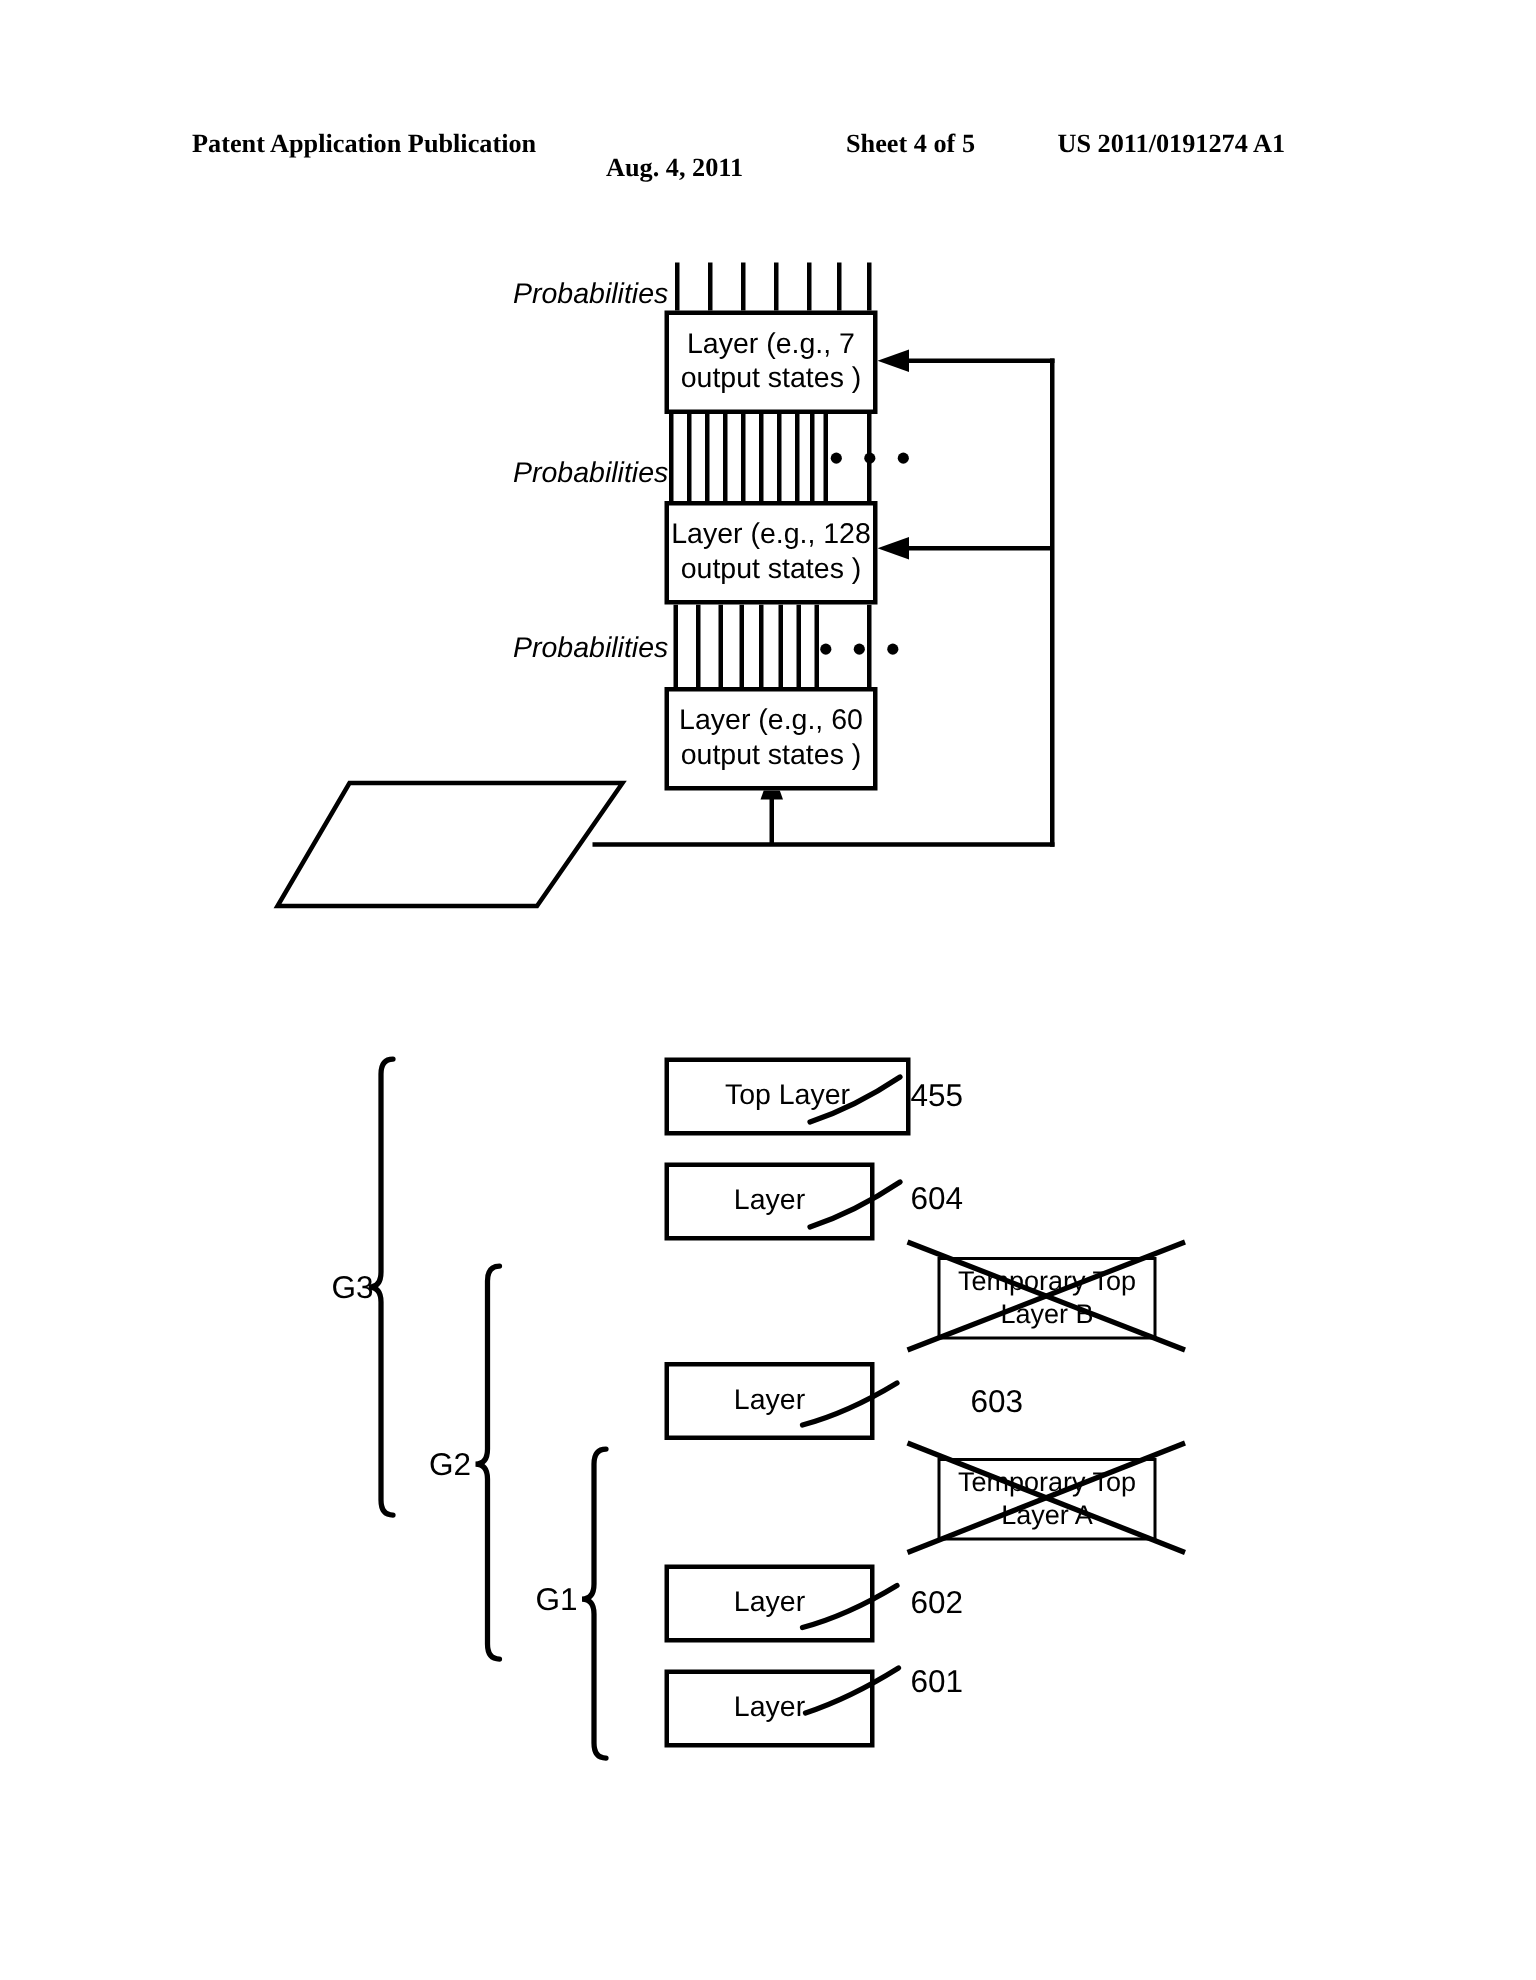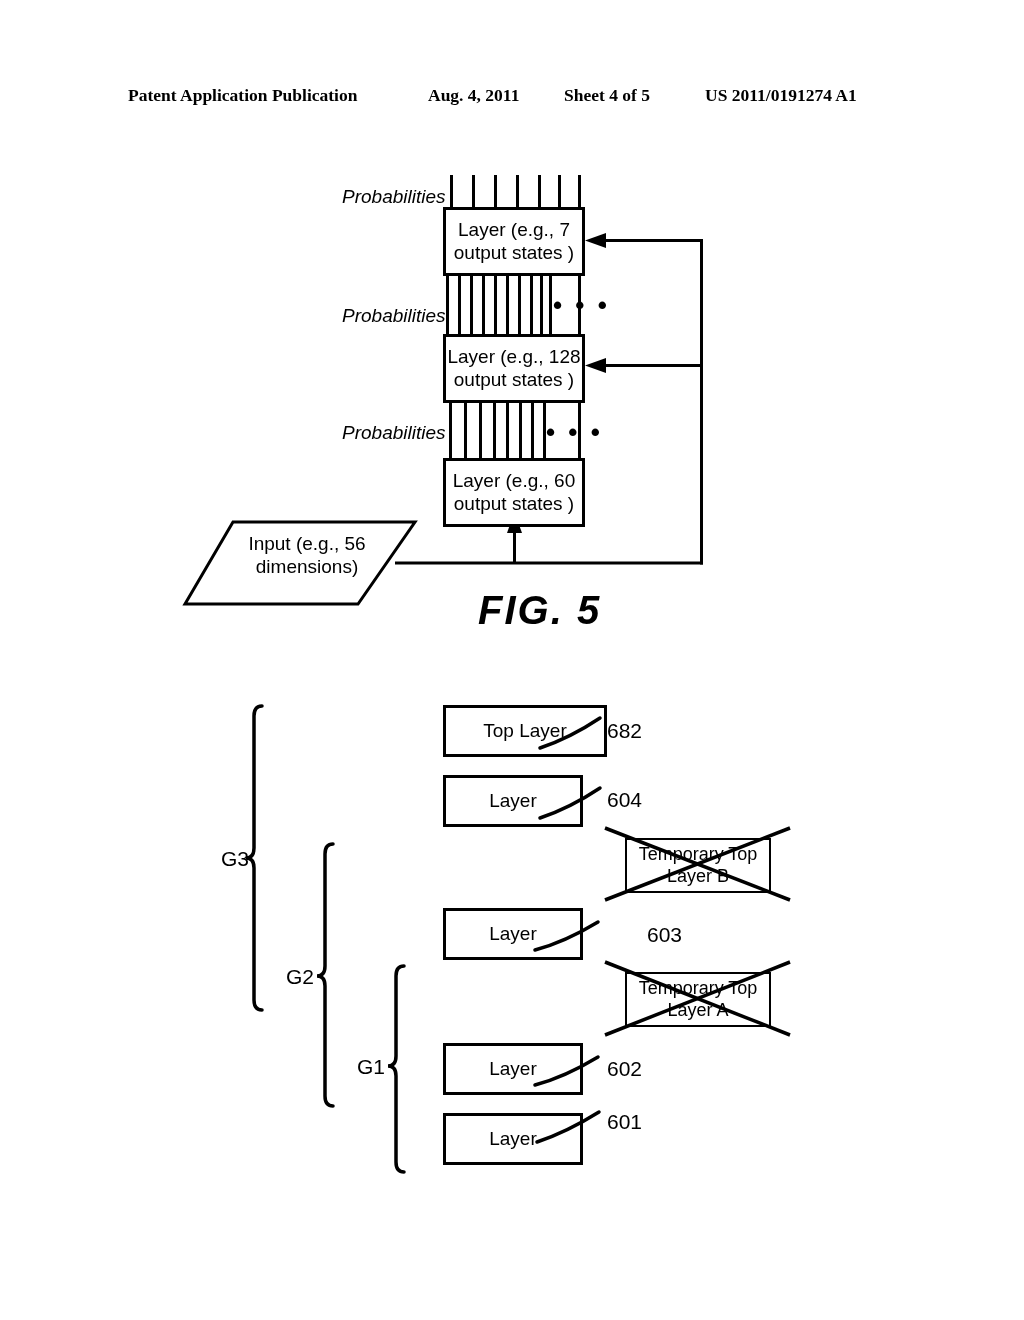--- a/index.html
+++ b/index.html
@@ -23,21 +23,21 @@
     left: 0;
     width: 952px;
     height: 28px;
     font-family: "Liberation Serif", serif;
     font-weight: bold;
     font-size: 17.5px;
     white-space: nowrap;
   }
   #page-header .h-item { position: absolute; top: 0; }
   #hdr-pub   { left: 128px; }
-  #hdr-date  { left: 428px; }
+  #hdr-date  { left: 404px; margin-top: 16px; }
   #hdr-sheet { left: 564px; }
   #hdr-num   { left: 705px; }
 
   
   .fig { position: absolute; }
 
   .box {
     position: absolute;
     box-sizing: border-box;
     border: 3px solid #000;
@@ -195,46 +195,41 @@
   <div class="box" id="f5-layer-60" style="left:443px; top:458px; width:142px; height:69px;">
     <div>
       <div>Layer (e.g., 60</div>
       <div>output states )</div>
     </div>
   </div>
 
   <svg class="overlay" width="1024" height="660">
     <polygon points="233,522 415,522 358,604 185,604" fill="#fff" stroke="#000" stroke-width="3"></polygon>
   </svg>
-  <div style="position:absolute; left:232px; top:533px; width:150px; text-align:center; font-size:19px; line-height:1.2; z-index:6;">
-    <div>Input (e.g., 56</div>
-    <div>dimensions)</div>
-  </div>
-
-  <span class="fig-caption" style="left:478px; top:588px;">FIG. 5</span>
+
 </div>
 
 <div class="fig" id="figure-6" style="left:0; top:0; width:1024px; height:1320px;">
 
   <svg class="overlay" width="1024" height="1320">
 
     <path d="M 262,706 q -8,0 -8,10 L 254,848 q 0,10 -8,10 q 8,0 8,10 L 254,1000 q 0,10 8,10" fill="none" stroke="#000" stroke-width="3.5" stroke-linecap="round"></path>
 
     <path d="M 333,844 q -8,0 -8,10 L 325,966 q 0,10 -8,10 q 8,0 8,10 L 325,1096 q 0,10 8,10" fill="none" stroke="#000" stroke-width="3.5" stroke-linecap="round"></path>
 
     <path d="M 404,966 q -8,0 -8,10 L 396,1056 q 0,10 -8,10 q 8,0 8,10 L 396,1162 q 0,10 8,10" fill="none" stroke="#000" stroke-width="3.5" stroke-linecap="round"></path>
   </svg>
   <span class="grp-label" style="left:198px; top:847px;margin-left:23px;">G3</span>
   <span class="grp-label" style="left:286px; top:965px;">G2</span>
   <span class="grp-label" style="left:357px; top:1055px;">G1</span>
 
   <div class="box" style="left:443px; top:705px; width:164px; height:52px;">
     <span>Top Layer</span>
   </div>
-  <span class="ref-num" style="left:607px; top:719px;">682</span>
+  <span class="ref-num" style="left:607px; top:719px;">455</span>
 
   <div class="box" style="left:443px; top:775px; width:140px; height:52px;">
     <span>Layer</span>
   </div>
   <span class="ref-num" style="left:607px; top:788px;">604</span>
 
   <div class="box" style="left:625px; top:838px; width:146px; height:55px; border-width:2px; font-size:18px; line-height:1.2;">
     <span>Temporary Top Layer B</span>
   </div>
 

